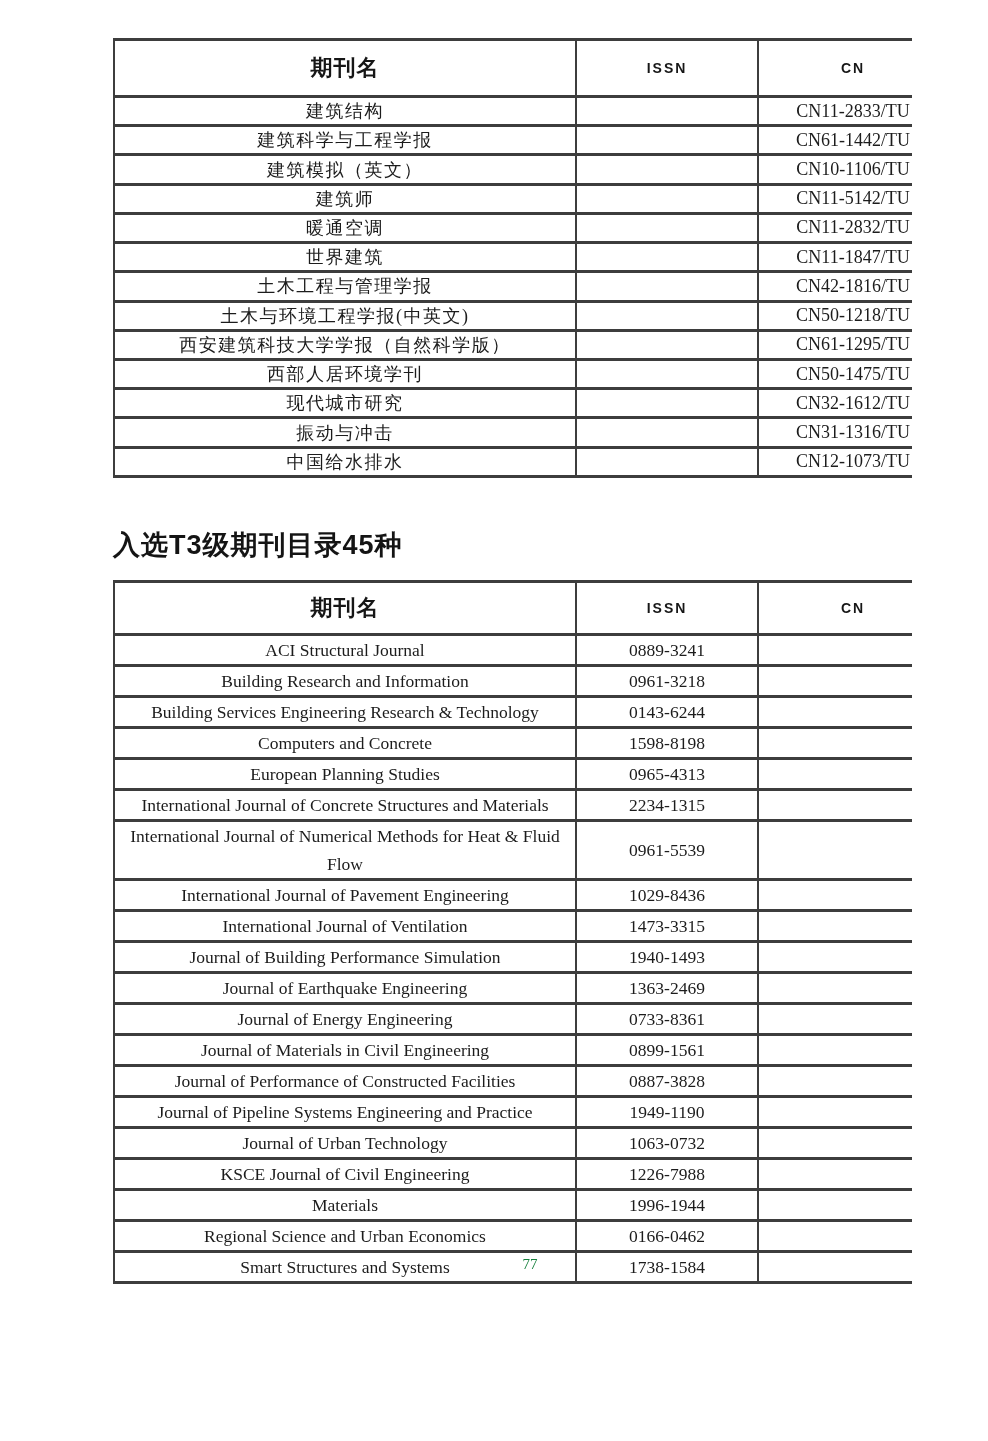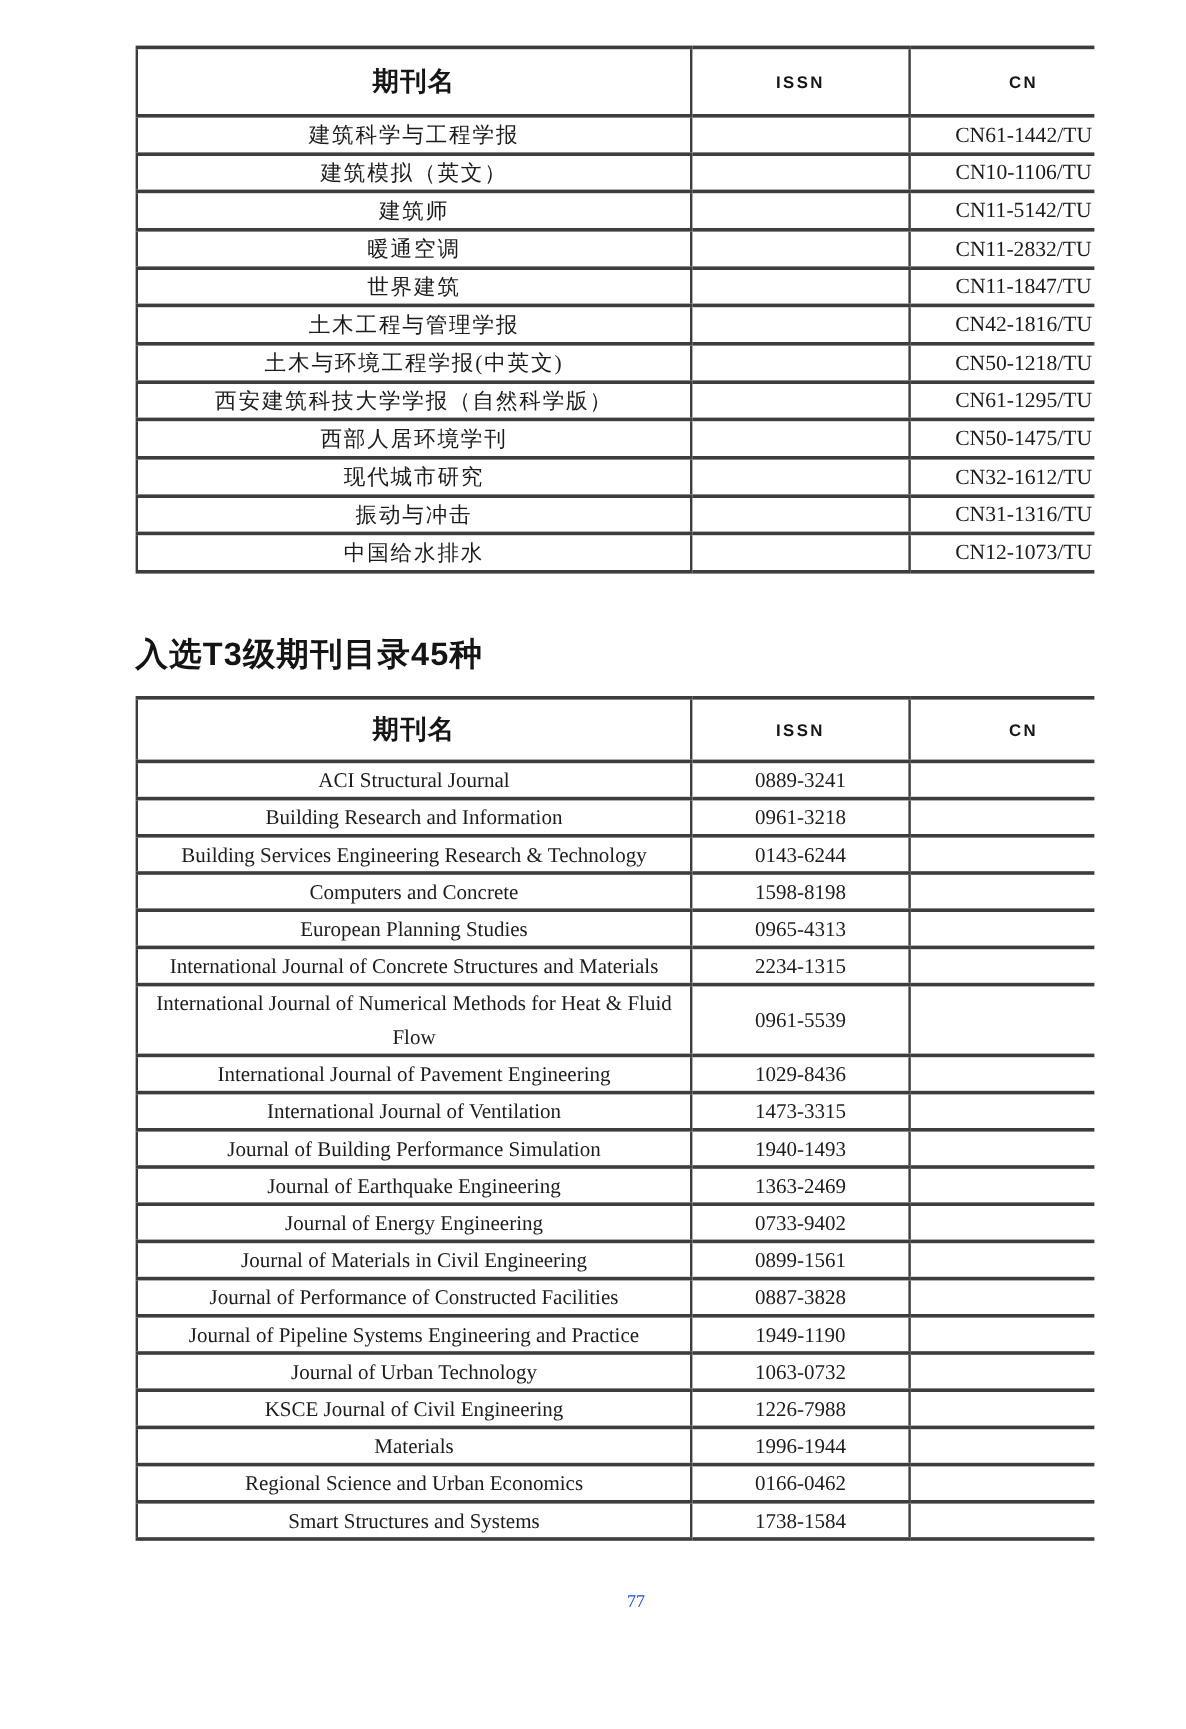--- a/index.html
+++ b/index.html
@@ -76,25 +76,25 @@
   #table-t3 { position: absolute; top: 580px; }
   #table-t3 thead tr { height: 53px; }
   #table-t3 tbody td {
     height: 25px;
     font-size: 17.5px;
     line-height: 28px;
   }
 
   .page-number {
     position: absolute;
-    top: 1327px;
+    top: 1256px;
     width: 834px;
     text-align: center;
     font-size: 15px;
-    color: #1d4ed8;
+    color: #15803d;
   }
 </style>
 </head>
 <body>
 
 <div class="page">
   <div class="content">
 
     <table class="journal-table" id="table-cn">
       <colgroup>
@@ -104,20 +104,25 @@
       </colgroup>
       <thead>
         <tr>
           <th class="col-name">期刊名</th>
           <th class="col-issn">ISSN</th>
           <th class="col-cn">CN</th>
         </tr>
       </thead>
       <tbody>
           <tr>
+            <td>建筑结构</td>
+            <td></td>
+            <td>CN11-2833/TU</td>
+          </tr>
+          <tr>
             <td>建筑科学与工程学报</td>
             <td></td>
             <td>CN61-1442/TU</td>
           </tr>
           <tr>
             <td>建筑模拟（英文）</td>
             <td></td>
             <td>CN10-1106/TU</td>
           </tr>
           <tr>
@@ -239,21 +244,21 @@
             <td>1940-1493</td>
             <td></td>
           </tr>
           <tr>
             <td>Journal of Earthquake Engineering</td>
             <td>1363-2469</td>
             <td></td>
           </tr>
           <tr>
             <td>Journal of Energy Engineering</td>
-            <td>0733-9402</td>
+            <td>0733-8361</td>
             <td></td>
           </tr>
           <tr>
             <td>Journal of Materials in Civil Engineering</td>
             <td>0899-1561</td>
             <td></td>
           </tr>
           <tr>
             <td>Journal of Performance of Constructed Facilities</td>
             <td>0887-3828</td>

